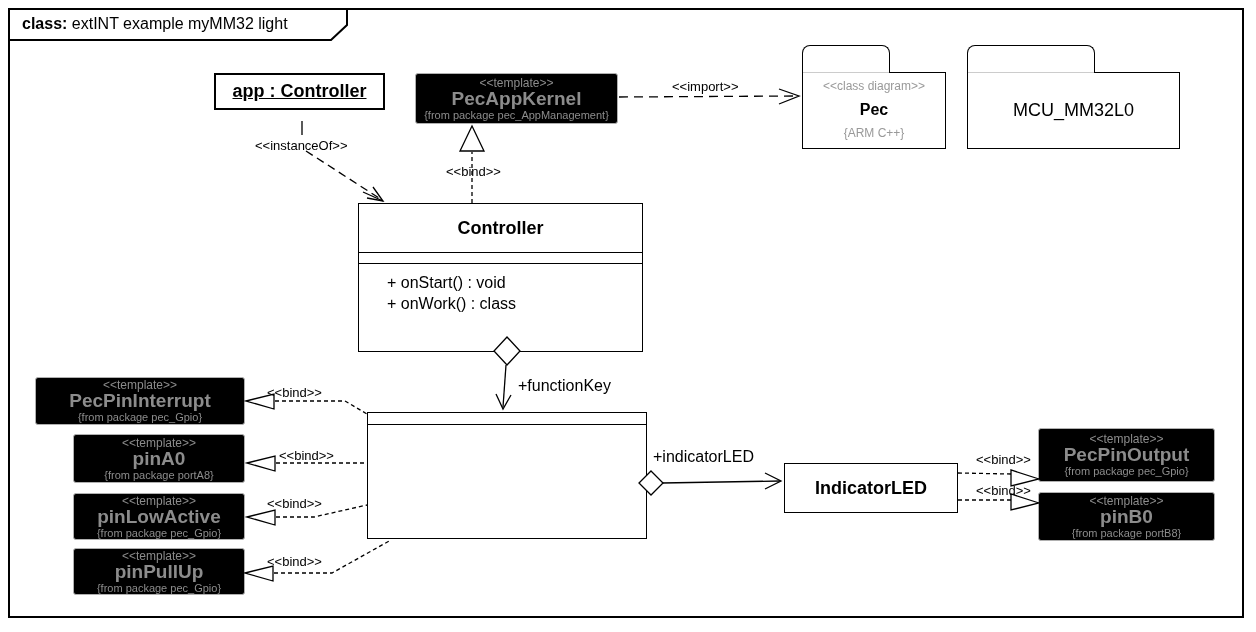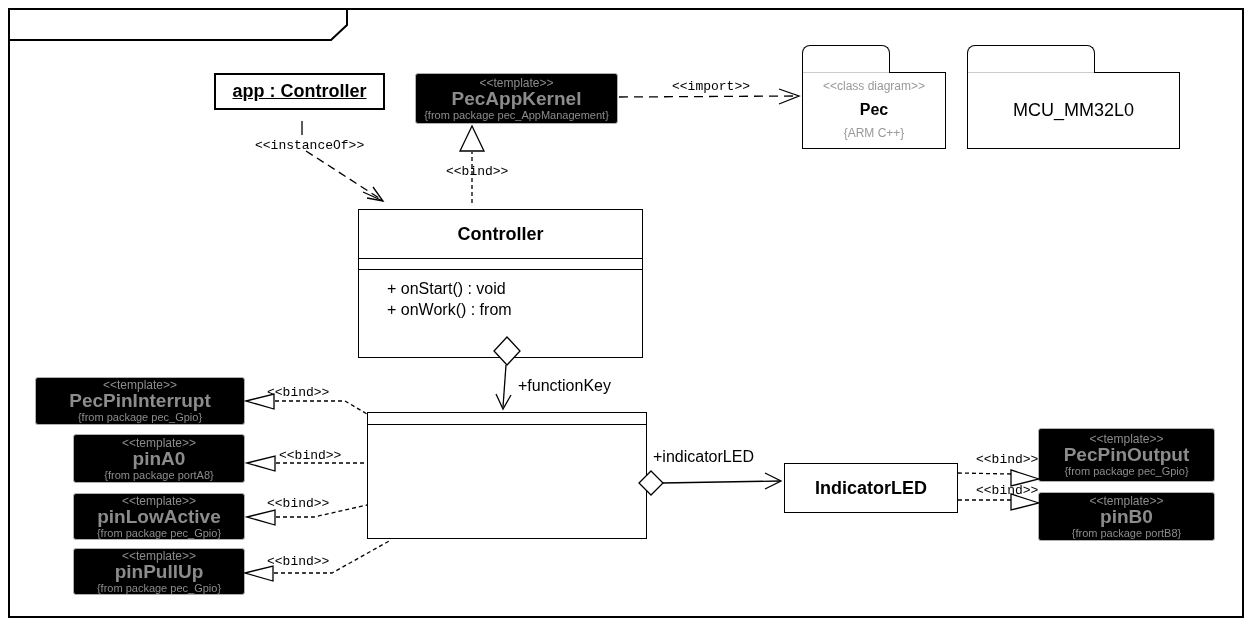--- a/index.html
+++ b/index.html
@@ -27,32 +27,36 @@
   .tpl .org{font-size:11px;line-height:12px;}
   
   .pkg-tab{position:absolute;box-sizing:border-box;background:#fff;border:1px solid #000;border-bottom:none;border-radius:8px 8px 0 0;z-index:3;}
   .pkg-tab:after{content:"";position:absolute;left:0;right:0;bottom:0;height:1px;background:#ccc;}
   .pkg-body{position:absolute;box-sizing:border-box;background:#fff;border:1px solid #000;z-index:2;
             display:flex;flex-direction:column;align-items:center;text-align:center;}
   .gray{color:#999;}
   
   svg.overlay{position:absolute;left:0;top:0;z-index:4;pointer-events:none;}
   
-  .elabel{position:absolute;z-index:5;font-size:13px;color:#000;white-space:nowrap;background:transparent;font-family:Liberation Mono, monospace;}
+  .elabel{position:absolute;z-index:5;font-size:13px;color:#000;white-space:nowrap;background:transparent;}
   .rolelabel{position:absolute;z-index:5;font-size:16px;color:#000;white-space:nowrap;}
   .title-text{position:absolute;left:22px;top:15px;z-index:5;font-size:16px;color:#000;white-space:nowrap;}
   .title-text .kw{font-weight:bold;}
 </style>
 </head>
 <body>
 
 <div id="stage">
 
   <div class="frame"></div>
 
+  <div class="title-text">
+    <span class="kw">class:</span>
+    <span>extINT example myMM32 light</span>
+  </div>
 
   <div class="abs plain" style="left:214px;top:73px;width:171px;height:37px;">
     <span class="objname">app : Controller</span>
   </div>
 
   <div class="abs tpl" style="left:415px;top:73px;width:203px;height:51px;">
     <span class="st">&lt;&lt;template&gt;&gt;</span>
     <span class="nm">PecAppKernel</span>
     <span class="org">{from package pec_AppManagement}</span>
   </div>
@@ -62,26 +66,26 @@
     <span class="gray" style="font-size:12px;">&lt;&lt;class diagram&gt;&gt;</span>
     <span style="font-size:16px;font-weight:bold;">Pec</span>
     <span class="gray" style="font-size:12px;">{ARM C++}</span>
   </div>
 
   <div class="pkg-tab" style="left:967px;top:45px;width:128px;height:28px;"></div>
   <div class="pkg-body" style="left:967px;top:72px;width:213px;height:77px;justify-content:center;">
     <span style="font-size:18px;">MCU_MM32L0</span>
   </div>
 
-  <div class="abs cls" style="left:358px;top:209px;width:285px;height:149px;">
+  <div class="abs cls" style="left:358px;top:203px;width:285px;height:149px;">
     <div class="hdr" style="height:48px;">Controller</div>
     <div class="attrs" style="height:10px;"></div>
     <div class="ops">
       <div>+ onStart() : void</div>
-      <div>+ onWork() : from</div>
+      <div>+ onWork() : class</div>
     </div>
   </div>
 
   <div class="abs cls" style="left:367px;top:412px;width:280px;height:127px;">
     <div class="attrs" style="height:11px;"></div>
   </div>
 
   <div class="abs plain" style="left:784px;top:463px;width:174px;height:50px;border-width:1.5px;">
     <span class="clsname">IndicatorLED</span>
   </div>

